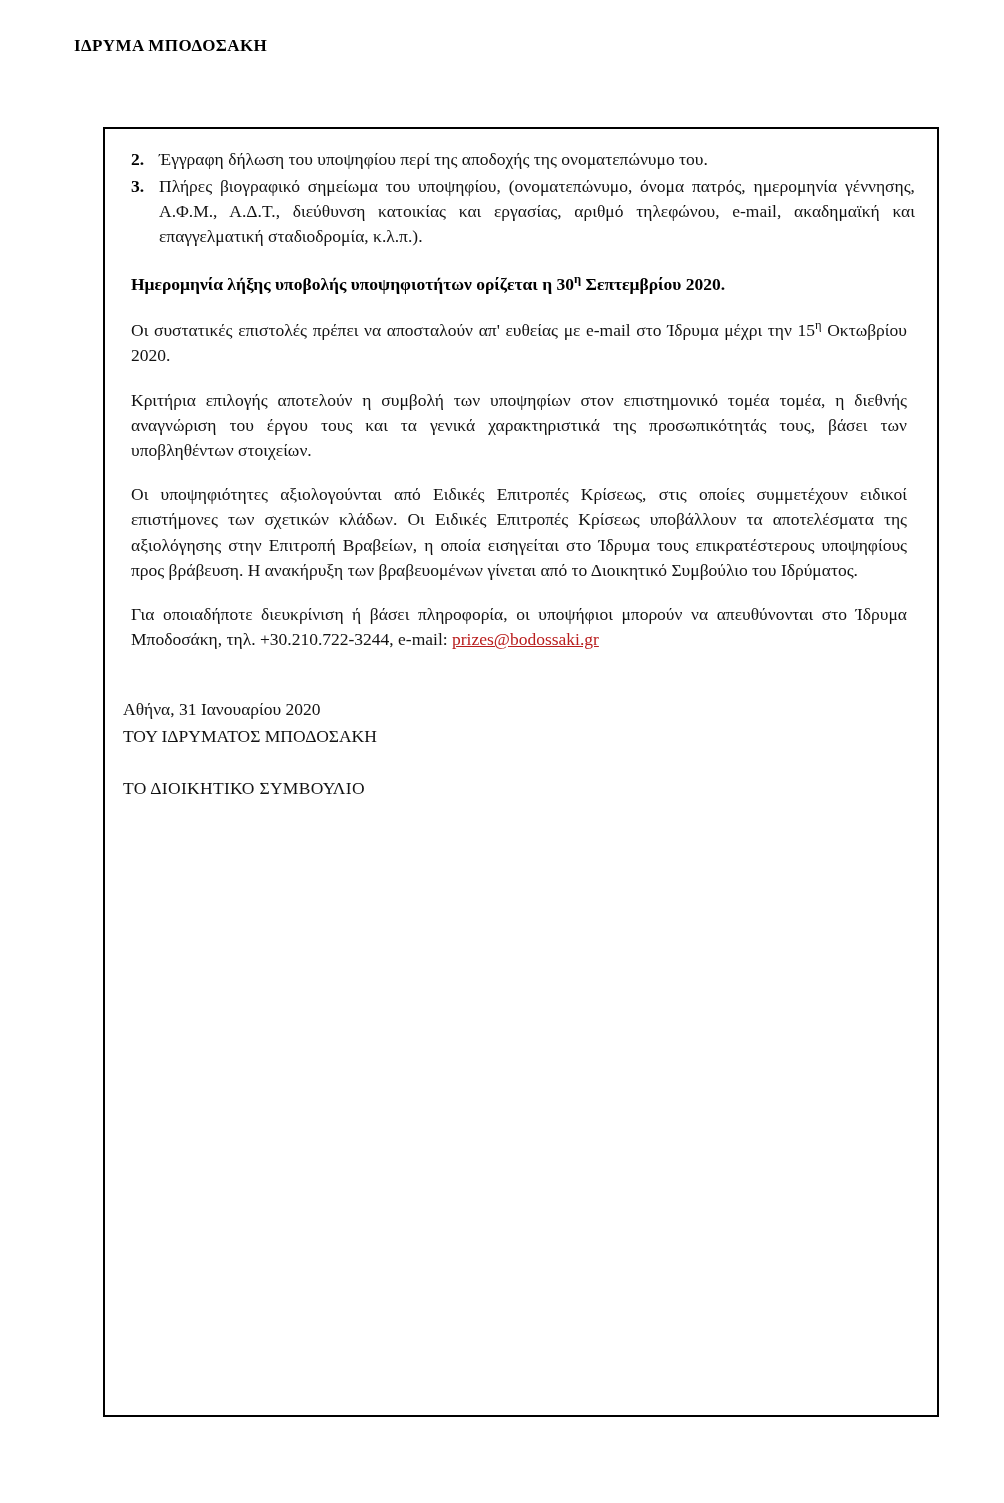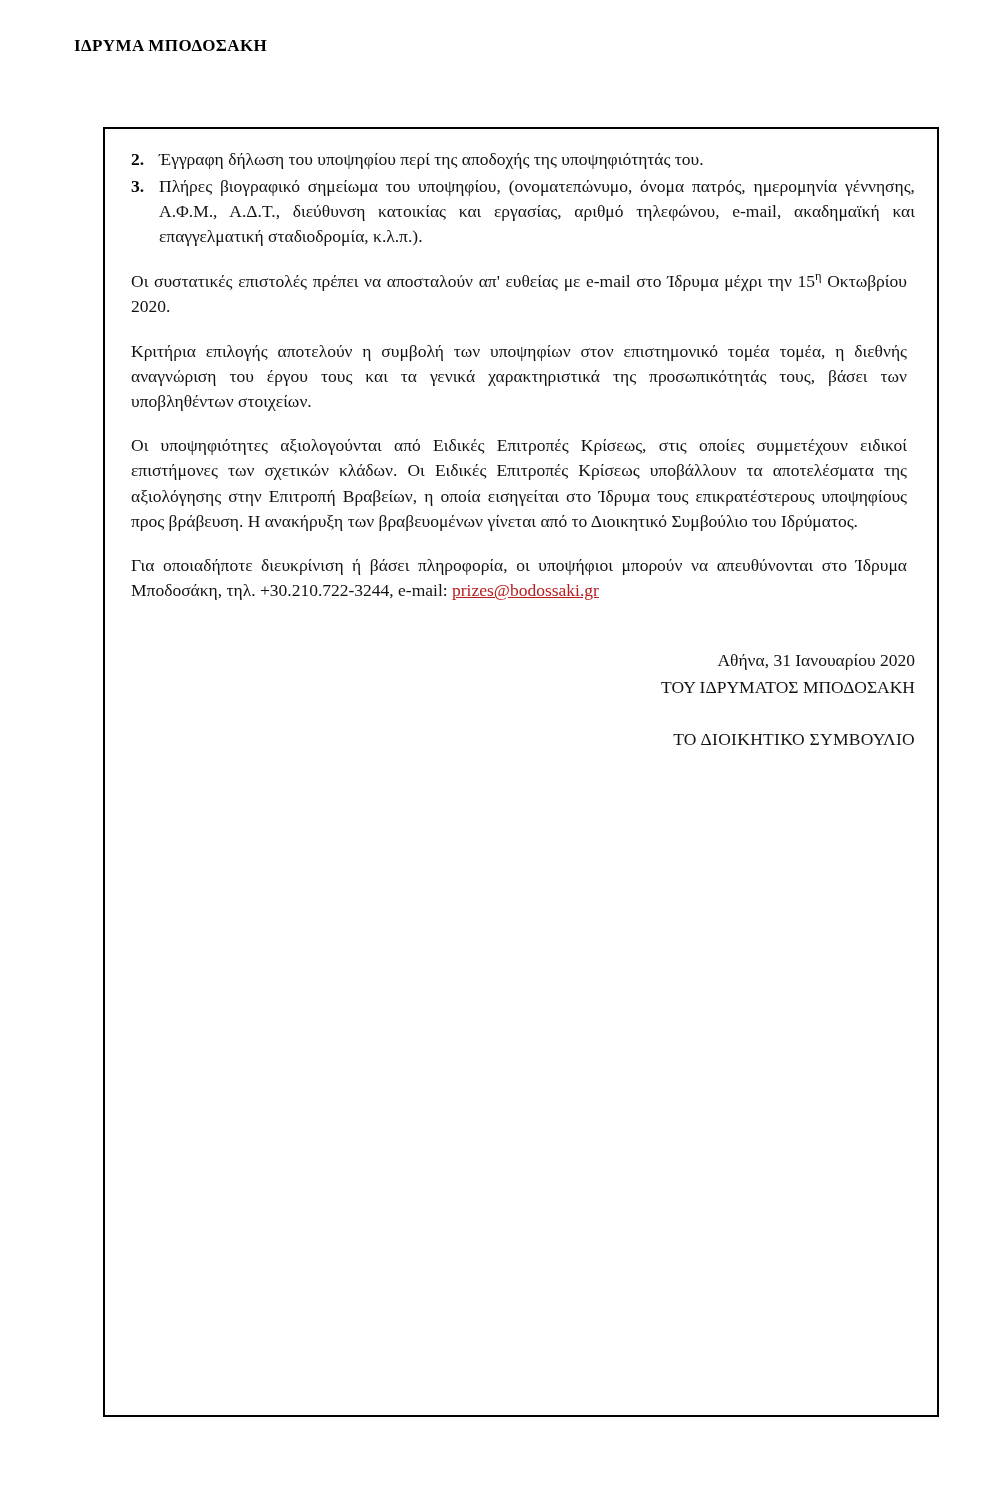--- a/index.html
+++ b/index.html
@@ -74,21 +74,21 @@
   }
   p.deadline {
     font-size: 17.5px;
     line-height: 1.44;
     font-weight: bold;
     margin: 22px 8px 0 8px;
     text-align: left;
     color: #000000;
   }
   p.center {
-    text-align: right;
+    text-align: left;
     margin: 0;
     font-size: 17.5px;
     line-height: 1.5;
     color: #121212;
   }
   .signature-block {
     margin-top: 44px;
   }
   .signature-block .board {
     margin-top: 26px;
@@ -109,28 +109,29 @@
 <div class="page">
 
   <div class="header-title">ΙΔΡΥΜΑ ΜΠΟΔΟΣΑΚΗ</div>
 
   <div class="doc-frame">
     <div class="content">
 
       <ol class="numbered">
         <li>
           <span class="num">2.</span>
-          <span>Έγγραφη δήλωση του υποψηφίου περί της αποδοχής της υποψηφιότητάς του.</span>
+          <span>Έγγραφη δήλωση του υποψηφίου περί της αποδοχής της ονοματεπώνυμο του.</span>
         </li>
         <li>
           <span class="num">3.</span>
           <span>Πλήρες βιογραφικό σημείωμα του υποψηφίου, (ονοματεπώνυμο, όνομα πατρός, ημερομηνία γέννησης, Α.Φ.Μ., Α.Δ.Τ., διεύθυνση κατοικίας και εργασίας, αριθμό τηλεφώνου, e-mail, ακαδημαϊκή και επαγγελματική σταδιοδρομία, κ.λ.π.).</span>
         </li>
       </ol>
 
+      <p class="deadline">Ημερομηνία λήξης υποβολής υποψηφιοτήτων ορίζεται η 30<span class="sup">η</span> Σεπτεμβρίου 2020.</p>
 
 
       <p class="para">Οι συστατικές επιστολές πρέπει να αποσταλούν απ' ευθείας με e-mail στο Ίδρυμα μέχρι την 15<span class="sup">η</span> Οκτωβρίου 2020.</p>
 
       <p class="para">Κριτήρια επιλογής αποτελούν η συμβολή των υποψηφίων στον επιστημονικό τομέα τομέα, η διεθνής αναγνώριση του έργου τους και τα γενικά χαρακτηριστικά της προσωπικότητάς τους, βάσει των υποβληθέντων στοιχείων.</p>
 
       <p class="para">Οι υποψηφιότητες αξιολογούνται από Ειδικές Επιτροπές Κρίσεως, στις οποίες συμμετέχουν ειδικοί επιστήμονες των σχετικών κλάδων. Οι Ειδικές Επιτροπές Κρίσεως υποβάλλουν τα αποτελέσματα της αξιολόγησης στην Επιτροπή Βραβείων, η οποία εισηγείται στο Ίδρυμα τους επικρατέστερους υποψηφίους προς βράβευση. Η ανακήρυξη των βραβευομένων γίνεται από το Διοικητικό Συμβούλιο του Ιδρύματος.</p>
 
 
       <p class="para">

